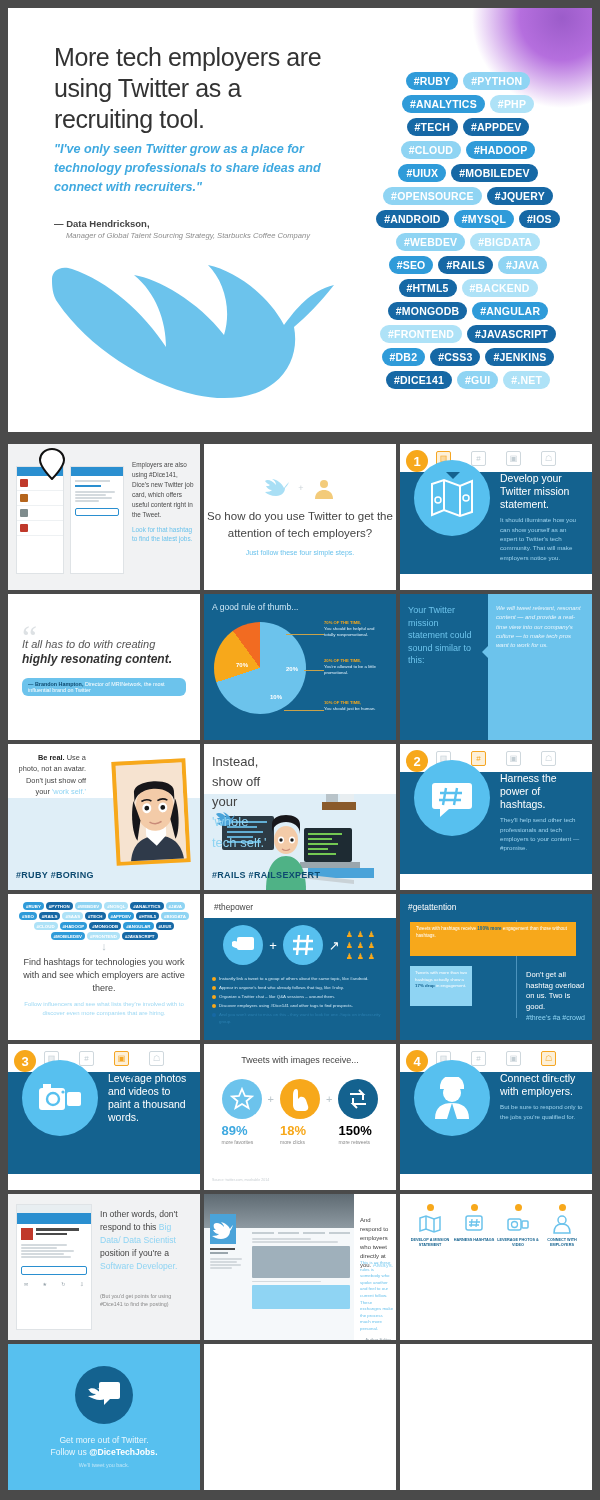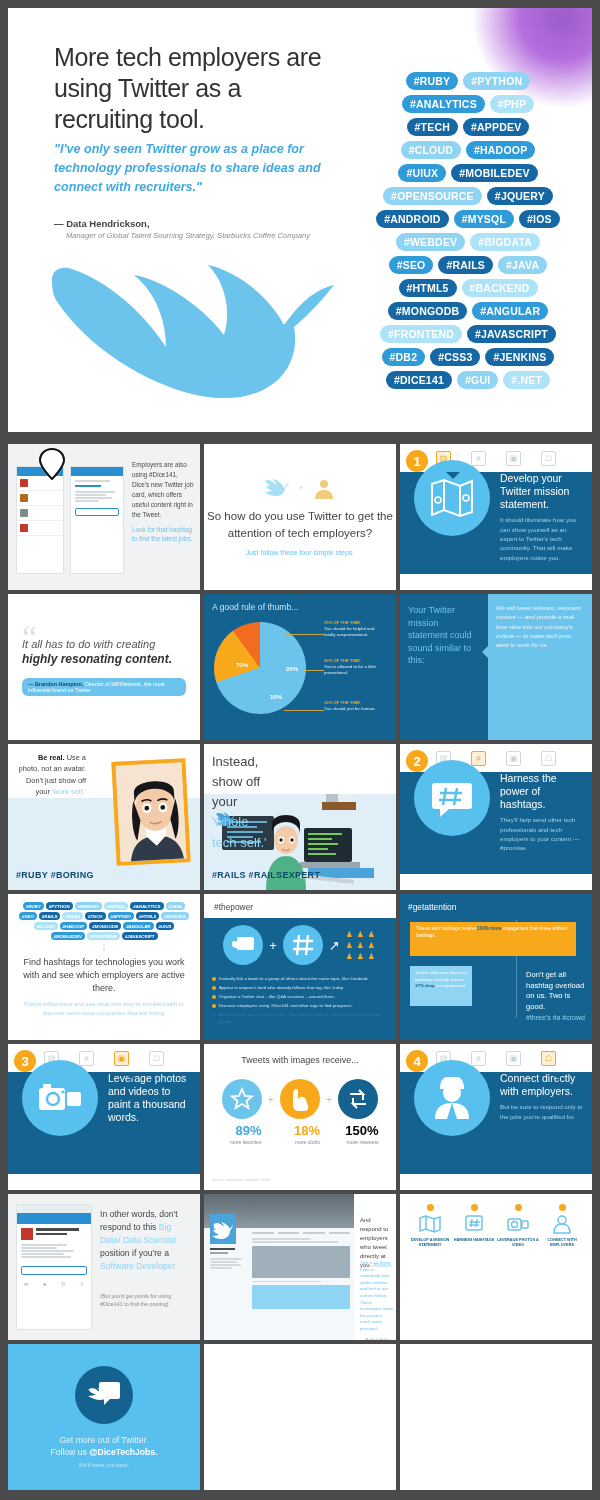--- a/index.html
+++ b/index.html
@@ -246,21 +246,21 @@
   .ga-bar2 b { color: #14628f; }
   .ga-rule { position: absolute; left: 116px; top: 26px; bottom: 22px; width: 1px; background: #4c93bd; }
   .ga-text { position: absolute; left: 126px; top: 76px; width: 60px; }
   .ga-text p { font-size: 7.6px; color: #fff; line-height: 1.4; }
   .ga-text .sub { color: #8fd4f3; font-size: 7px; }
 
   
   .pti { display: flex; flex-direction: column; align-items: center; padding-top: 10px; }
   .pti h5 { font-size: 9px; color: #444; text-align: center; line-height: 1.4; font-weight: 400; }
   .stats { display: flex; align-items: flex-start; gap: 6px; margin-top: 12px; }
-  .stat { text-align: right; }
+  .stat { text-align: left; }
   .statcirc {
     width: 40px; height: 40px; border-radius: 50%;
     display: flex; align-items: center; justify-content: center; margin: 0 auto;
   }
   .statval { font-size: 13px; font-weight: bold; margin-top: 4px; }
   .statlbl { font-size: 5px; color: #8a8a8a; margin-top: 1px; }
   .plusmark { font-size: 11px; color: #b9c4ca; margin-top: 14px; }
   .pti-src { position: absolute; left: 8px; bottom: 8px; font-size: 3.6px; color: #c8ced2; }
 
   

